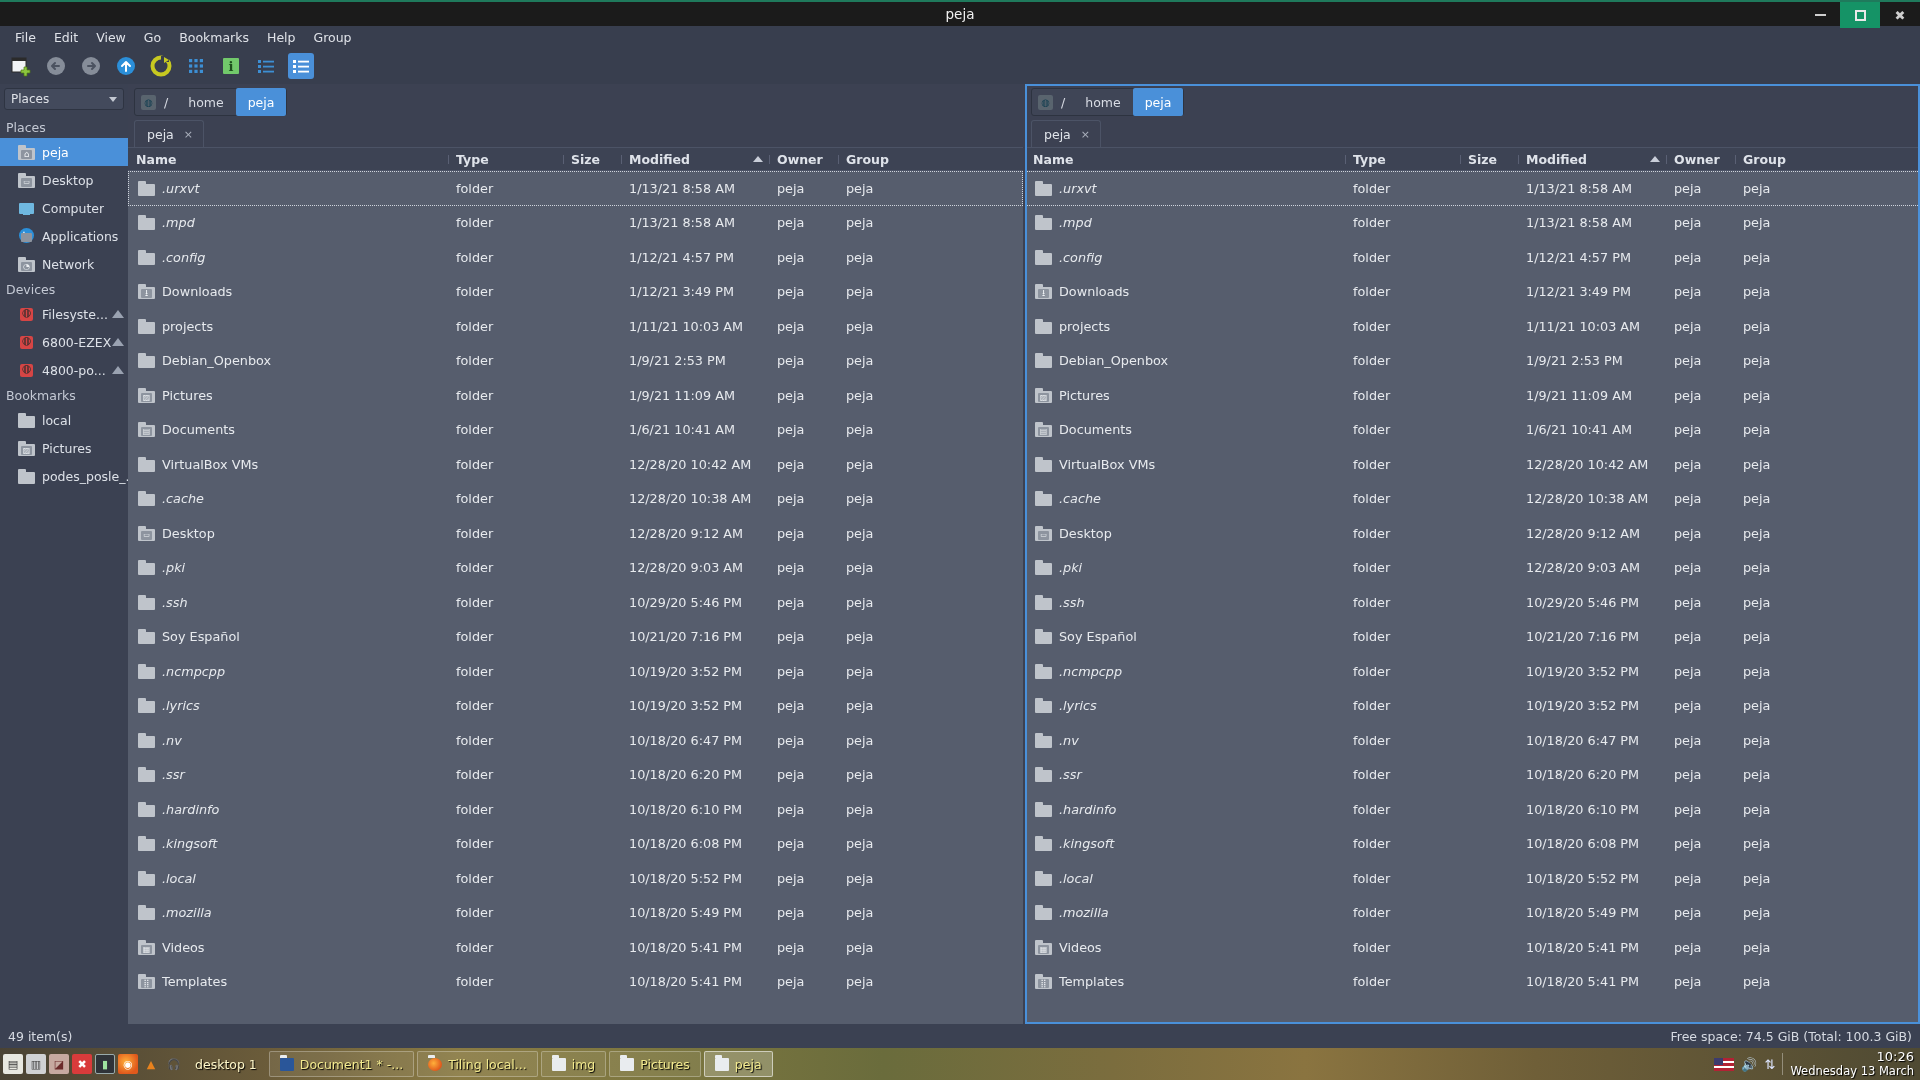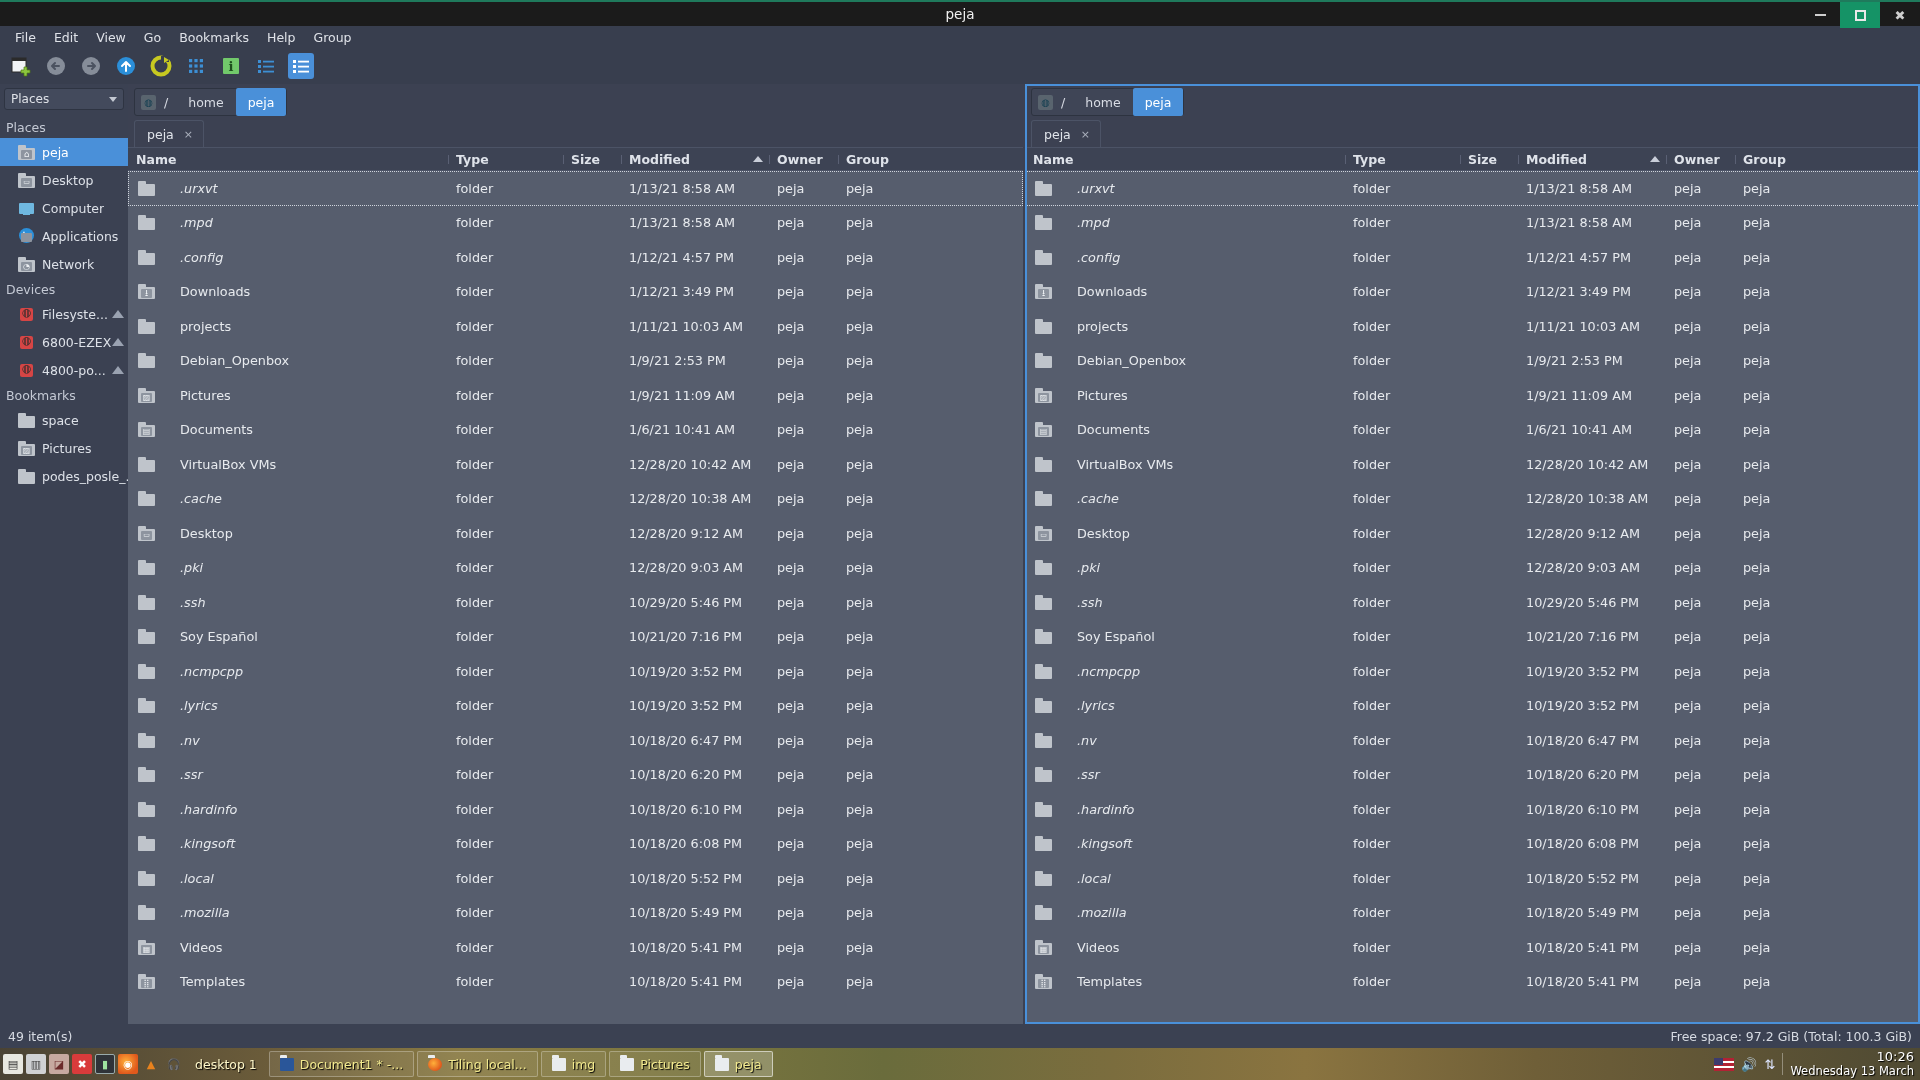--- a/index.html
+++ b/index.html
@@ -90,21 +90,21 @@
 
   
   .list { flex: 1; display: flex; flex-direction: column; min-height: 0; }
   .hdr { display: flex; height: 23px; background: #3d4354; border-bottom: 1px solid #4c5366; align-items: center; }
   .hdr .cell { color: #dfe3ea; font-size: 12.5px; font-weight: bold; padding-left: 8px; position: relative; display:flex; align-items:center; }
   .hdr .cell + .cell::before { content:""; position:absolute; left:0; top:3px; bottom:3px; width:1px; background:#5a6074; }
   .sort-asc { width:0; height:0; border-left:5px solid transparent; border-right:5px solid transparent; border-bottom:6px solid #c9ced9; margin-left:auto; margin-right:6px; }
   .rows { flex: 1; overflow: hidden; background: #565d6d; }
   .row { display: flex; height: 34.5px; align-items: center; color: #e7eaee; font-size: 12.8px; }
   .row .cell { padding-left: 8px; overflow: hidden; white-space: nowrap; }
-  .row .namecell { display: flex; align-items: flex-start; gap: 25px; padding-left: 10px; }
+  .row .namecell { display: flex; align-items: flex-start; gap: 7px; padding-left: 10px; }
   .row.first { outline: 1px dotted #cfd4dd; outline-offset: -1px; }
   .nm.hidden-file { font-style: italic; }
 
   .c-name { flex: 0 0 auto; }
   .c-type { }
   .c-size { }
   .c-mod  { }
   .c-own  { }
   .c-grp  { flex: 1; }
 
@@ -289,21 +289,21 @@
           <span class="eject"></span>
         </div>
         <div class="sb-item">
           <span class="ic hdd"></span>
           <span class="label">4800-po...</span>
           <span class="eject"></span>
         </div>
         <div class="sb-group">Bookmarks</div>
         <div class="sb-item">
           <span class="ic folder"></span>
-          <span class="label">space</span>
+          <span class="label">local</span>
         </div>
         <div class="sb-item">
           <span class="ic folder pics">
             <span class="badge"></span>
           </span>
           <span class="label">Pictures</span>
         </div>
         <div class="sb-item">
           <span class="ic folder"></span>
           <span class="label">podes_posle_...</span>
@@ -927,21 +927,21 @@
             </div>
           </div>
       </div>
     </div>
 
   </div>
 </div>
 
 <div class="statusbar">
   <span>49 item(s)</span>
-  <span>Free space: 97.2 GiB (Total: 100.3 GiB)</span>
+  <span>Free space: 74.5 GiB (Total: 100.3 GiB)</span>
 </div>
 
 <div class="taskbar">
   <div class="tray-left">
     <div class="tray-ic" style="background:#e8e8e0;color:#333">▤</div>
     <div class="tray-ic" style="background:#d0d2d4;color:#444">▥</div>
     <div class="tray-ic" style="background:#c6a9a0;color:#6b2b2b">◪</div>
     <div class="tray-ic" style="background:#d93b3b;color:#fff">✖</div>
     <div class="tray-ic" style="background:#2f3338;color:#9ee49e;border:1px solid #9aa">▮</div>
     <div class="tray-ic" style="background:radial-gradient(circle at 40% 40%,#ffb03a,#e0591c 70%);color:#fff">◉</div>

